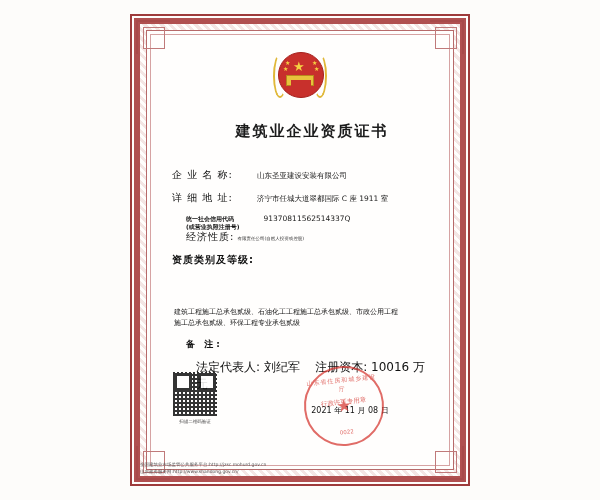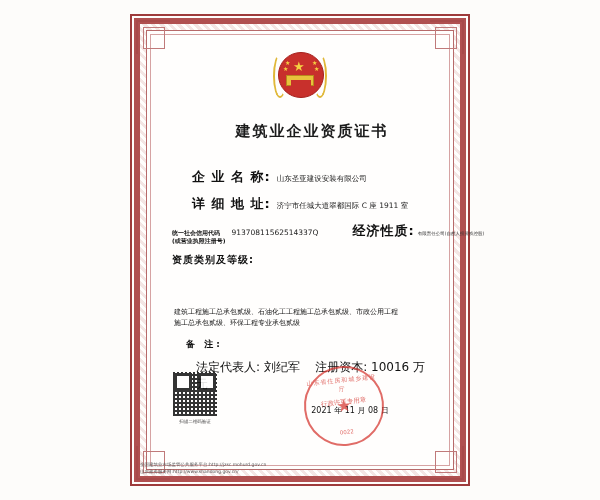--- a/index.html
+++ b/index.html
@@ -164,35 +164,35 @@
     width: 258px;
     font-family: "DejaVu Sans", sans-serif;
     color: #111;
   }
   .row {
     display: flex;
     align-items: baseline;
     margin-bottom: 9px;
   }
   .label {
-    font-size: 13px;
-    font-weight: bold;
+    font-size: 10px;
+    font-weight: normal;
     letter-spacing: 1px;
     white-space: nowrap;
-    margin-left: 20px;
   }
   .value {
     font-size: 7.5px;
-    margin-left: 6px;
+    margin-left: 24px;
     color: #1a1a1a;
   }
   .row-split {
     display: flex;
     align-items: baseline;
     margin-bottom: 9px;
+    flex-direction: column;
   }
   .half {
     display: flex;
     align-items: baseline;
   }
   .half.right { margin-left: 14px; text-align: right; }
   .small-label {
     font-size: 6px;
     line-height: 1.25;
     font-weight: bold;

